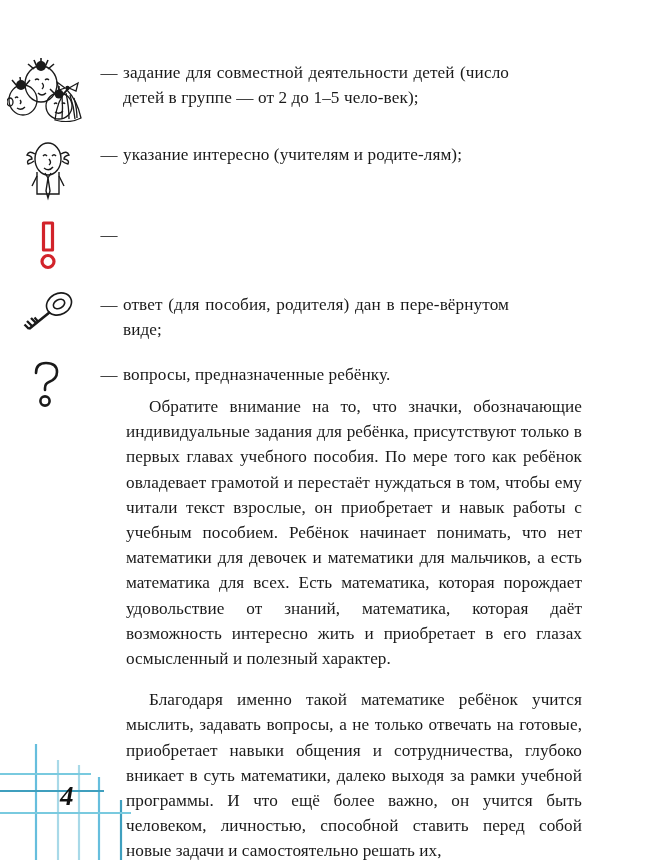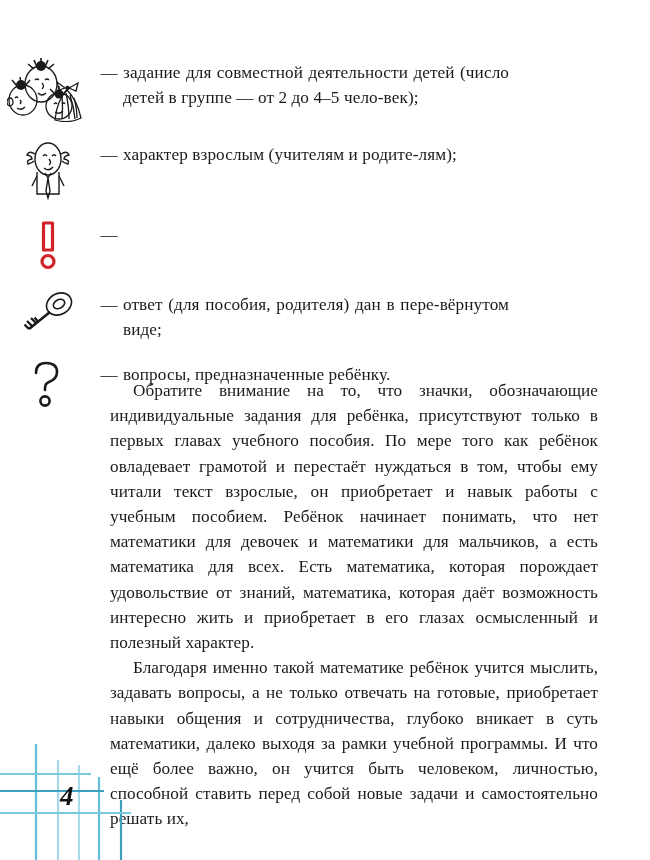--- a/index.html
+++ b/index.html
@@ -59,21 +59,21 @@
   .ico { display: block; }
 
   
   .body-copy {
     position: absolute;
     left: 110px;
     top: 378px;
     width: 488px;
   }
   .body-copy p {
-    margin: 0;
+    margin: 16px;
     font-size: 17.2px;
     line-height: 25.2px;
     text-align: justify;
     text-justify: inter-word;
     text-indent: 23px;
     letter-spacing: .05px;
     hyphens: manual;
   }
 
   
@@ -133,21 +133,21 @@
           <path d="M60 32 q10 10 14 28 q-12 6 -26 2 q2 -20 12 -30 z"></path>
           <path d="M63 37 q4 12 5 24 M67 40 q3 11 3 20 M59 35 q3 14 3 26 M55 37 q1 13 0 24"></path>
 
           <path d="M58 30 l-8 -6 l2 8 z"></path>
           <path d="M62 30 l9 -5 l-2 8 z"></path>
           <circle cx="60.5" cy="30" r="2.2" fill="#1a1a1a" stroke="none"></circle>
         </g>
       </svg>
     </div>
     <div class="legend-dash">—</div>
-    <div class="legend-text">задание для совместной деятельности детей (число детей в группе — от 2 до 4–5 чело-век);</div>
+    <div class="legend-text">задание для совместной деятельности детей (число детей в группе — от 2 до 1–5 чело-век);</div>
   </div>
 
   <div class="legend-row" style="margin-top:16px;">
     <div class="legend-icon">
       <svg class="ico" width="58" height="62" viewBox="0 0 58 62" xmlns="http://www.w3.org/2000/svg">
         <g fill="none" stroke="#1a1a1a" stroke-width="1.4">
 
           <ellipse cx="29" cy="19" rx="13" ry="16"></ellipse>
 
           <path d="M16 14 q-6 -4 -8 1 q5 1 5 4 q-6 1 -4 5 q4 -1 6 -3"></path>
@@ -162,21 +162,21 @@
           <path d="M18 32 q0 16 0 22 l22 0 q0 -6 0 -22"></path>
 
           <path d="M26 33 l3 5 l3 -5"></path>
           <path d="M29 38 l-2 13 l2 7 l2 -7 z"></path>
 
           <path d="M18 36 l-5 10 M40 36 l5 10"></path>
         </g>
       </svg>
     </div>
     <div class="legend-dash">—</div>
-    <div class="legend-text">характер взрослым (учителям и родите-лям);</div>
+    <div class="legend-text">указание интересно (учителям и родите-лям);</div>
   </div>
 
   <div class="legend-row" style="margin-top:16px;">
     <div class="legend-icon">
       <svg class="ico" width="30" height="50" viewBox="0 0 30 50" xmlns="http://www.w3.org/2000/svg">
         <g fill="none" stroke="#d2232a" stroke-width="3.2" stroke-linejoin="round">
           <path d="M10.5 3 h9 v27 h-9 z"></path>
           <circle cx="15" cy="41.5" r="6"></circle>
         </g>
       </svg>

